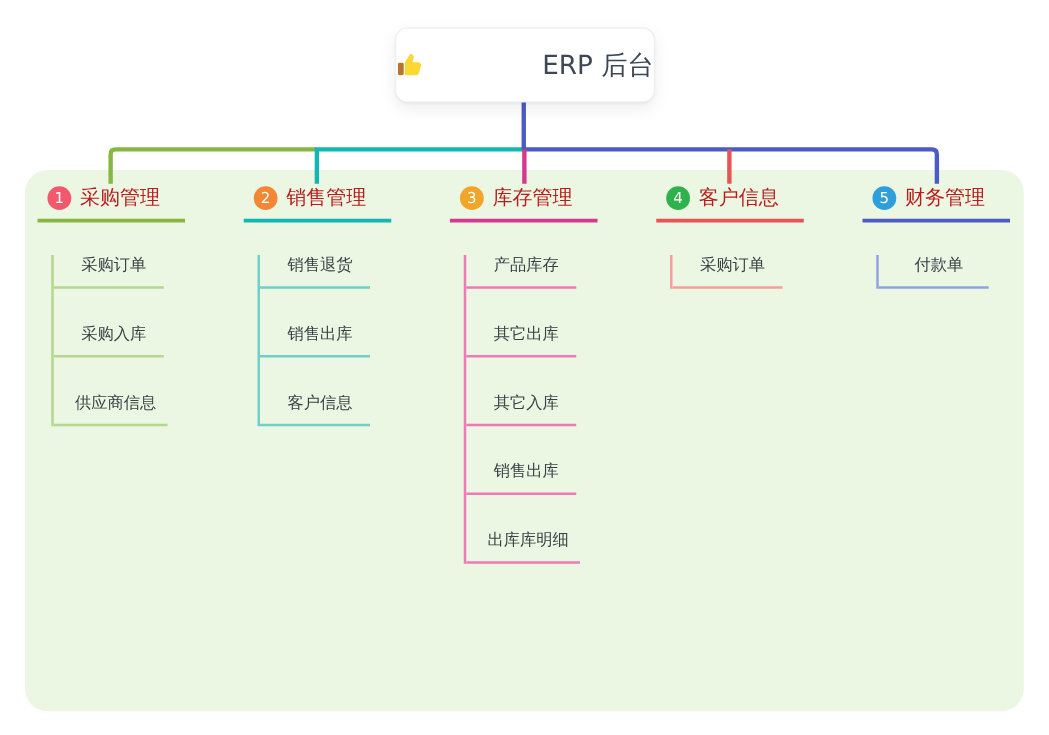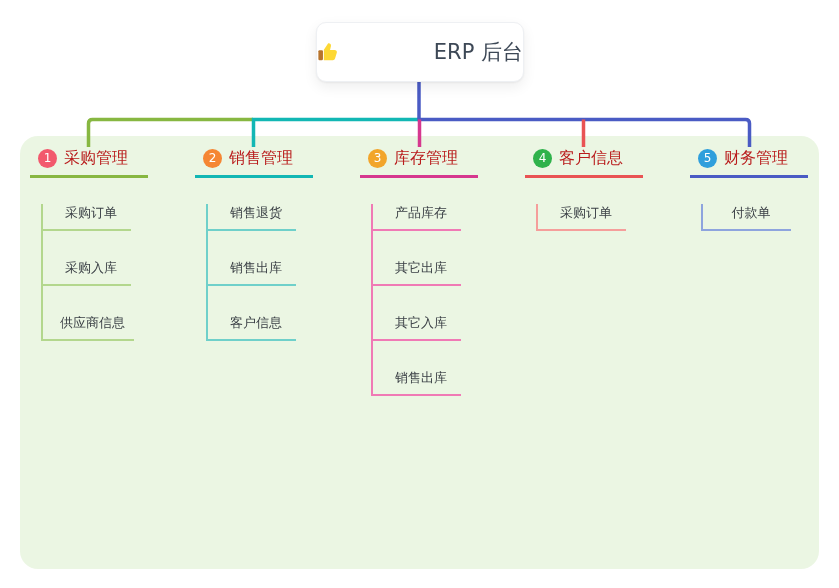--- a/index.html
+++ b/index.html
@@ -109,20 +109,21 @@
   <section class="branch b3" style="--line: #d6388f; --lite: #f07ab5;">
     <div class="head">
       <span class="badge" style="background: rgb(242, 165, 43);">3</span>
       <span class="title">库存管理</span>
     </div>
     <ul class="kids">
       <li>产品库存</li>
       <li>其它出库</li>
       <li>其它入库</li>
       <li>销售出库</li>
+      <li>出库库明细</li>
     </ul>
   </section>
 
   <section class="branch b4" style="--line: #e95354; --lite: #f59e9b;">
     <div class="head">
       <span class="badge" style="background: rgb(47, 178, 75);">4</span>
       <span class="title">客户信息</span>
     </div>
     <ul class="kids">
       <li>采购订单</li>

